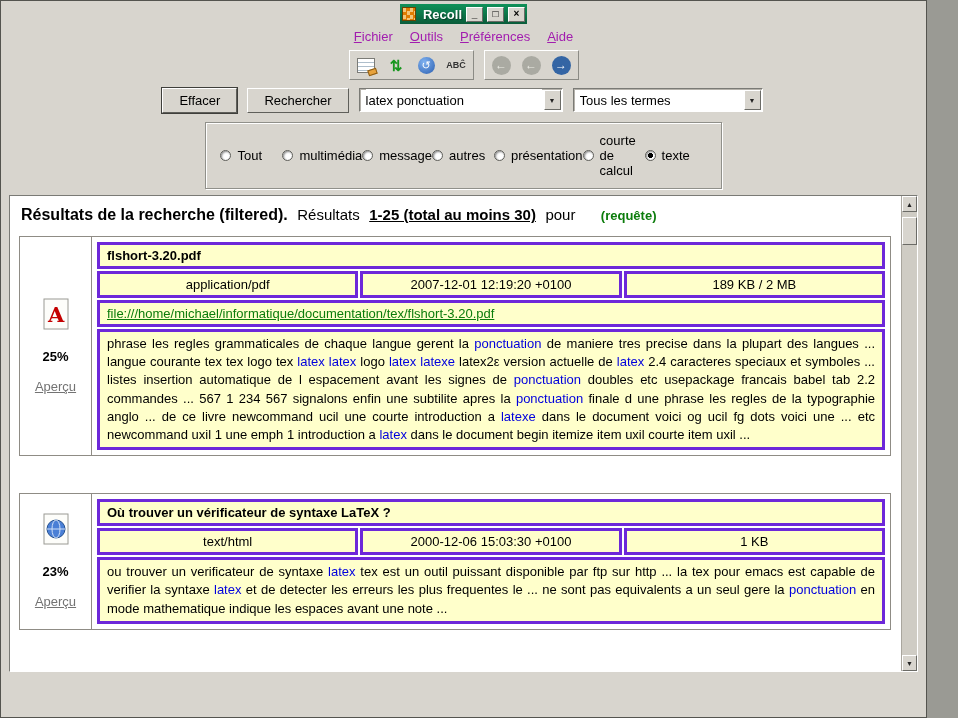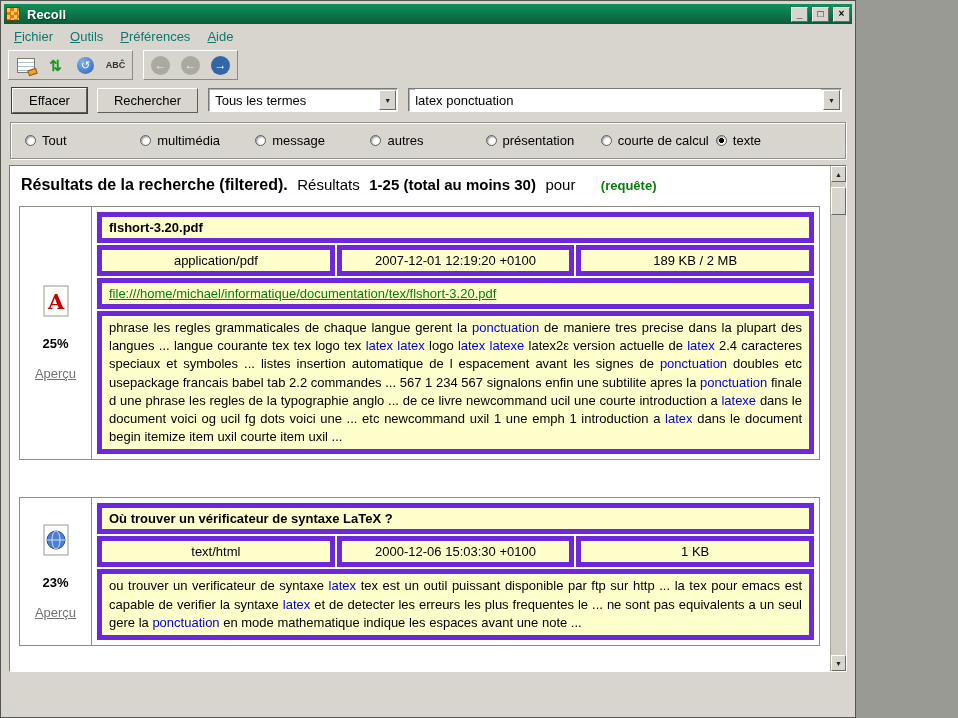--- a/index.html
+++ b/index.html
@@ -1,37 +1,37 @@
 <!DOCTYPE html>
 <html><head>
 <meta charset="utf-8">
 <style>
   * { margin:0; padding:0; box-sizing:border-box; }
   html,body { width:958px; height:718px; overflow:hidden; }
   body { font-family:"Liberation Sans", sans-serif; background:#9a9a94; }
 
-  .window { width:856px; height:718px; background:#d8d5ce; border:1px solid #54544f;
-            padding:3px; display:flex; flex-direction:column; }
+  .window { width:927px; height:718px; background:#d8d5ce; border:1px solid #54544f;
+            padding:3px; display:flex; flex-direction:column;align-items:center; }
 
   
   .titlebar { height:20px; flex:0 0 20px; background:linear-gradient(to bottom,#109159,#0a5c3a);
               display:flex; align-items:center; padding:0 2px; gap:4px; }
   .app-icon { width:14px; height:14px; flex:0 0 14px;
               background:repeating-conic-gradient(#e07b00 0 25%, #f2c578 0 50%) 0 0/7px 7px;
               border:1px solid #6d4200; }
   .title-text { color:#fff; font-weight:bold; font-size:13px; flex:1; padding-left:3px;
                 text-shadow:1px 1px 1px rgba(0,0,0,.4); }
   .tb-btn { width:17px; height:15px; background:#d8d5ce; border:1px solid;
             border-color:#ffffff #6b6b66 #6b6b66 #ffffff; color:#000; font-size:10px;
             font-weight:bold; display:flex; align-items:center; justify-content:center;
             line-height:1; cursor:default; }
 
   
   .menubar { height:24px; flex:0 0 24px; display:flex; align-items:center; gap:17px;
-             padding:0 10px; font-size:13px; color:#0f766e; }
+             padding:0 10px; font-size:13px; color:#a21caf; }
   .menu-item { cursor:default; }
 
   
   .toolbar { height:34px; flex:0 0 34px; display:flex; gap:10px; padding:3px 4px; align-items:center; }
   .tool-group { display:flex; gap:3px; padding:2px 3px; background:#d8d5ce; border:1px solid;
                 border-color:#ffffff #8b8b85 #8b8b85 #ffffff; align-items:center; height:30px; }
   .tool-btn { width:27px; height:24px; background:transparent; border:none; display:flex;
               align-items:center; justify-content:center; cursor:default; }
   .icon-table { width:18px; height:15px; border:1px solid #7b7b76; position:relative;
                 background:repeating-linear-gradient(to bottom,#ffffff 0 3px,#aebecb 3px 4px); }
@@ -76,32 +76,32 @@
   .radio.checked .dot { background:radial-gradient(circle,#000 0 2.5px,#fff 2.6px); }
 
   
   .results { flex:1 1 auto; margin:0 5px; background:#fff; border:1px solid;
              border-color:#7a7a75 #ffffff #ffffff #7a7a75; display:flex; overflow:hidden; }
   .results-content { flex:1; padding:8px 8px 0 9px; overflow:hidden; }
 
   .res-header { margin:2px 0 12px 2px; }
   .rh-big { font-size:16px; font-weight:bold; }
   .rh-small { font-size:15px; margin-left:5px; }
-  .rh-small.bold { font-weight:bold; }
+  .rh-small.bold { font-weight:bold;text-decoration:underline; }
   .query-link { color:#0b7c0b; font-weight:bold; font-size:13px; margin-left:21px;
                 cursor:pointer; }
 
   .result { display:flex; border:1px solid #8f8c85; margin-right:2px; background:#fff; }
   .result-left { flex:0 0 72px; border-right:1px solid #8f8c85; display:flex; flex-direction:column;
                  align-items:center; justify-content:center; gap:15px; padding:8px 0; background:#fff; }
   .score { font-size:13px; font-weight:bold; }
   .preview-link { color:#737373; font-size:13px; text-decoration:underline; cursor:pointer; }
   .result-main { flex:1; padding:3px; }
   table.rtable { width:100%; border-collapse:separate; border-spacing:2px; }
-  table.rtable td { border:5px solid #6d28d9; background:#ffffcb; font-size:13px; padding:3px 7px; }
+  table.rtable td { border:3px solid #6d28d9; background:#ffffcb; font-size:13px; padding:3px 7px; }
   td.title-cell { background:#d6d2c9; font-weight:bold; padding:5px 10px; }
   td.meta { text-align:center; width:33.33%; }
   td.url-cell a { color:#0b7c0b; text-decoration:underline; cursor:pointer; }
   td.abstract { text-align:justify; line-height:1.4; padding:4px 9px 9px; color:#000; }
   td.abstract .hl { color:#0000dd; }
   .result-gap { height:37px; }
 
   
   .vscroll { flex:0 0 16px; background:#cfccc4; border-left:1px solid #a9a69e;
              display:flex; flex-direction:column; }
@@ -163,26 +163,26 @@
       </button>
       <button class="tool-btn">
         <span class="nav-circle enabled">→</span>
       </button>
     </div>
   </div>
 
   <div class="searchbar">
     <button class="btn default">Effacer</button>
     <button class="btn">Rechercher</button>
+    <div class="combo query-combo">
+      <input class="query-input" value="latex ponctuation" style="">
+      <span class="combo-arrow">▼</span>
+    </div>
     <div class="combo mode-combo">
       <span class="combo-text">Tous les termes</span>
-      <span class="combo-arrow">▼</span>
-    </div>
-    <div class="combo query-combo">
-      <input class="query-input" value="latex ponctuation" style="">
       <span class="combo-arrow">▼</span>
     </div>
   </div>
 
   <div class="filterbar">
     <label class="radio">
       <span class="dot"></span>
       <span>Tout</span>
     </label>
     <label class="radio">

